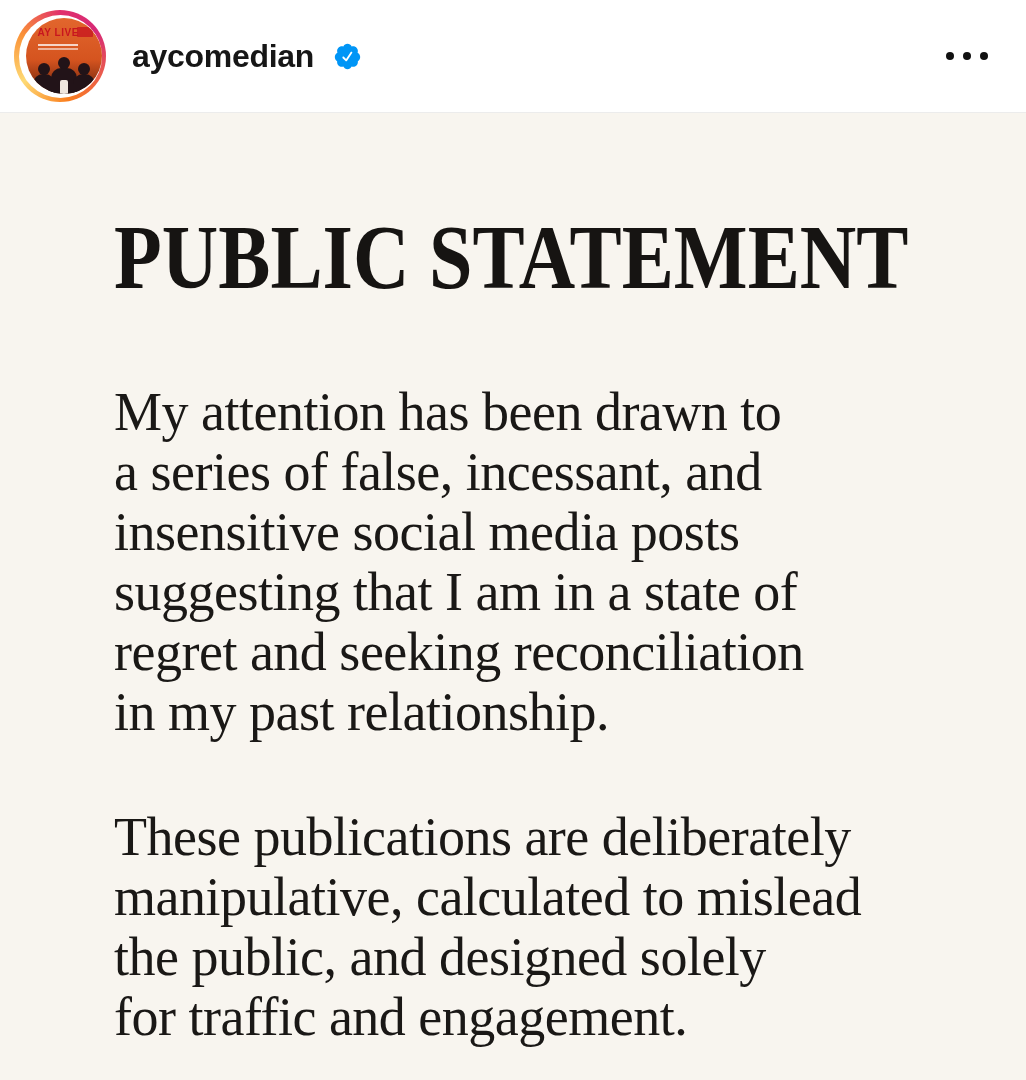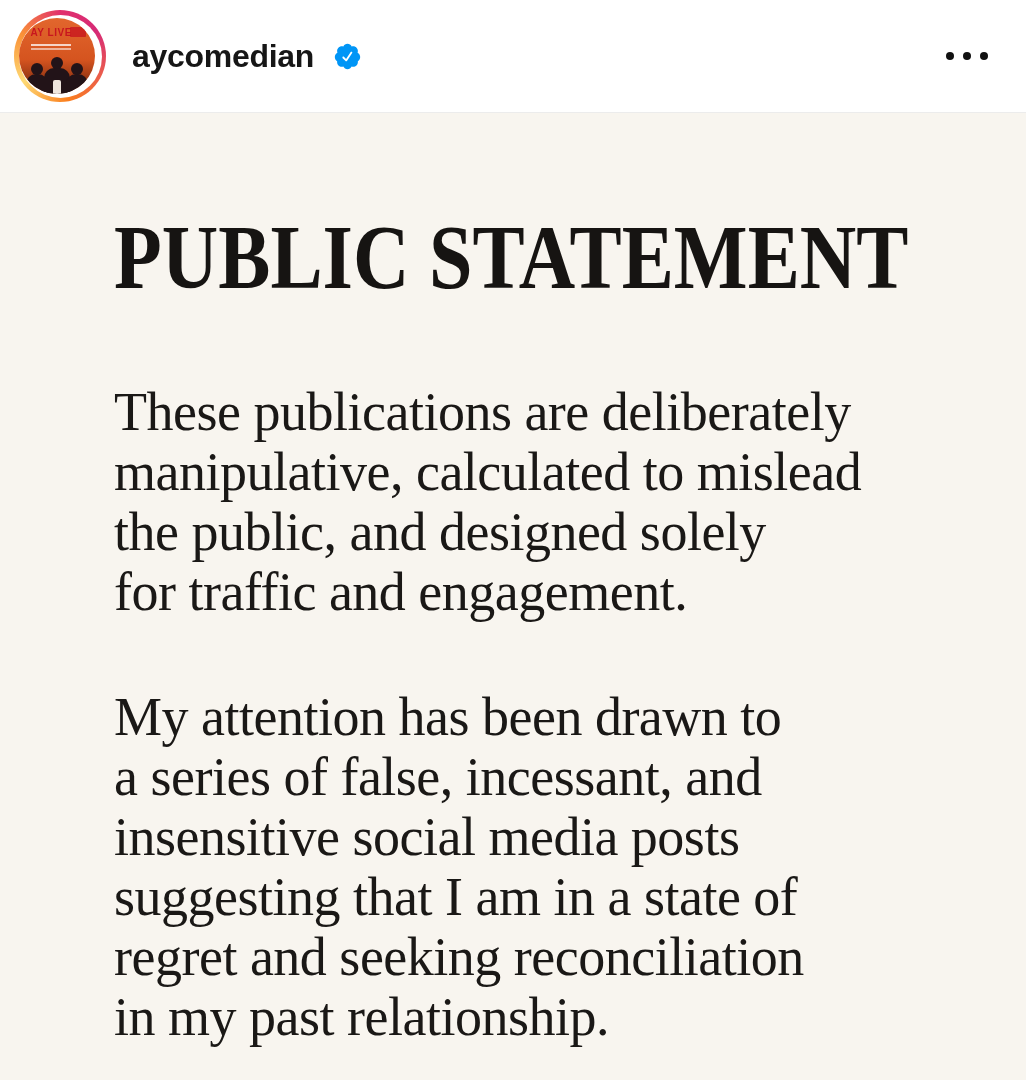--- a/index.html
+++ b/index.html
@@ -29,21 +29,21 @@
   .story-ring {
     width: 92px; height: 92px; border-radius: 50%;
     background: conic-gradient(from 0deg,
       #e1306c 0deg, #d62976 55deg, #e95950 110deg,
       #fa7e1e 170deg, #feda75 235deg, #fa9137 300deg, #e1306c 360deg);
     display: flex; align-items: center; justify-content: center;
   }
   .avatar-inner {
     width: 83px; height: 83px; border-radius: 50%;
     background: #ffffff;
-    display: flex; align-items: center; justify-content: flex-start;
+    display: flex; align-items: center; justify-content: flex-end;
   }
   .avatar-photo {
     position: relative;
     width: 76px; height: 76px; border-radius: 50%;
     overflow: hidden;
     background: linear-gradient(180deg, #e2662d 0%, #d5541f 55%, #8a3112 85%, #5f2009 100%);
   }
   .poster-title {
     position: absolute; top: 9px; left: 12px;
     font-size: 10px; font-weight: 800; letter-spacing: 0.5px;
@@ -161,25 +161,25 @@
     <button class="more-button" aria-label="More options">
       <span class="dot"></span>
       <span class="dot"></span>
       <span class="dot"></span>
     </button>
 
   </header>
 
   <main class="post-image">
     <h1 class="statement-title">PUBLIC STATEMENT</h1>
-    <p class="statement-para para-2">These publications are deliberately
-manipulative, calculated to mislead
-the public, and designed solely
-for traffic and engagement.</p>
     <p class="statement-para para-1">My attention has been drawn to
 a series of false, incessant, and
 insensitive social media posts
 suggesting that I am in a state of
 regret and seeking reconciliation
 in my past relationship.</p>
+    <p class="statement-para para-2">These publications are deliberately
+manipulative, calculated to mislead
+the public, and designed solely
+for traffic and engagement.</p>
   </main>
 
 </div>
 
 </body></html>

